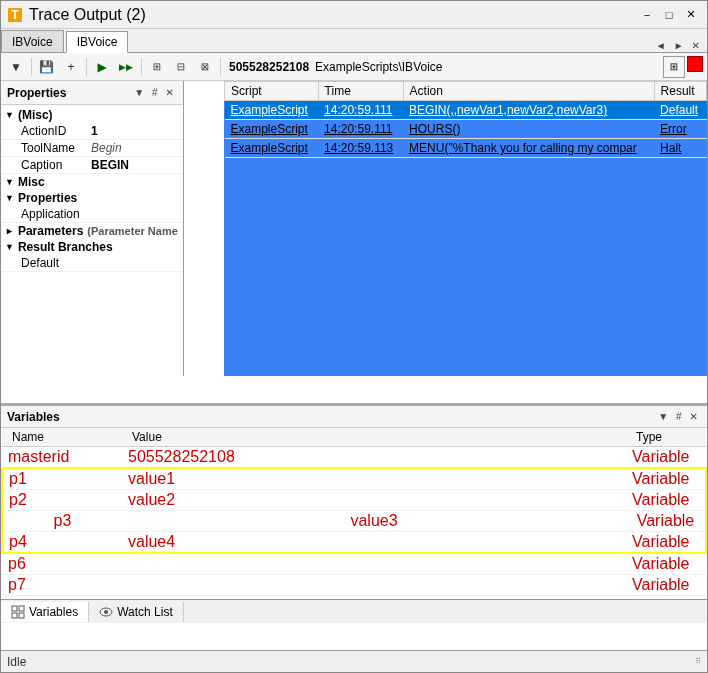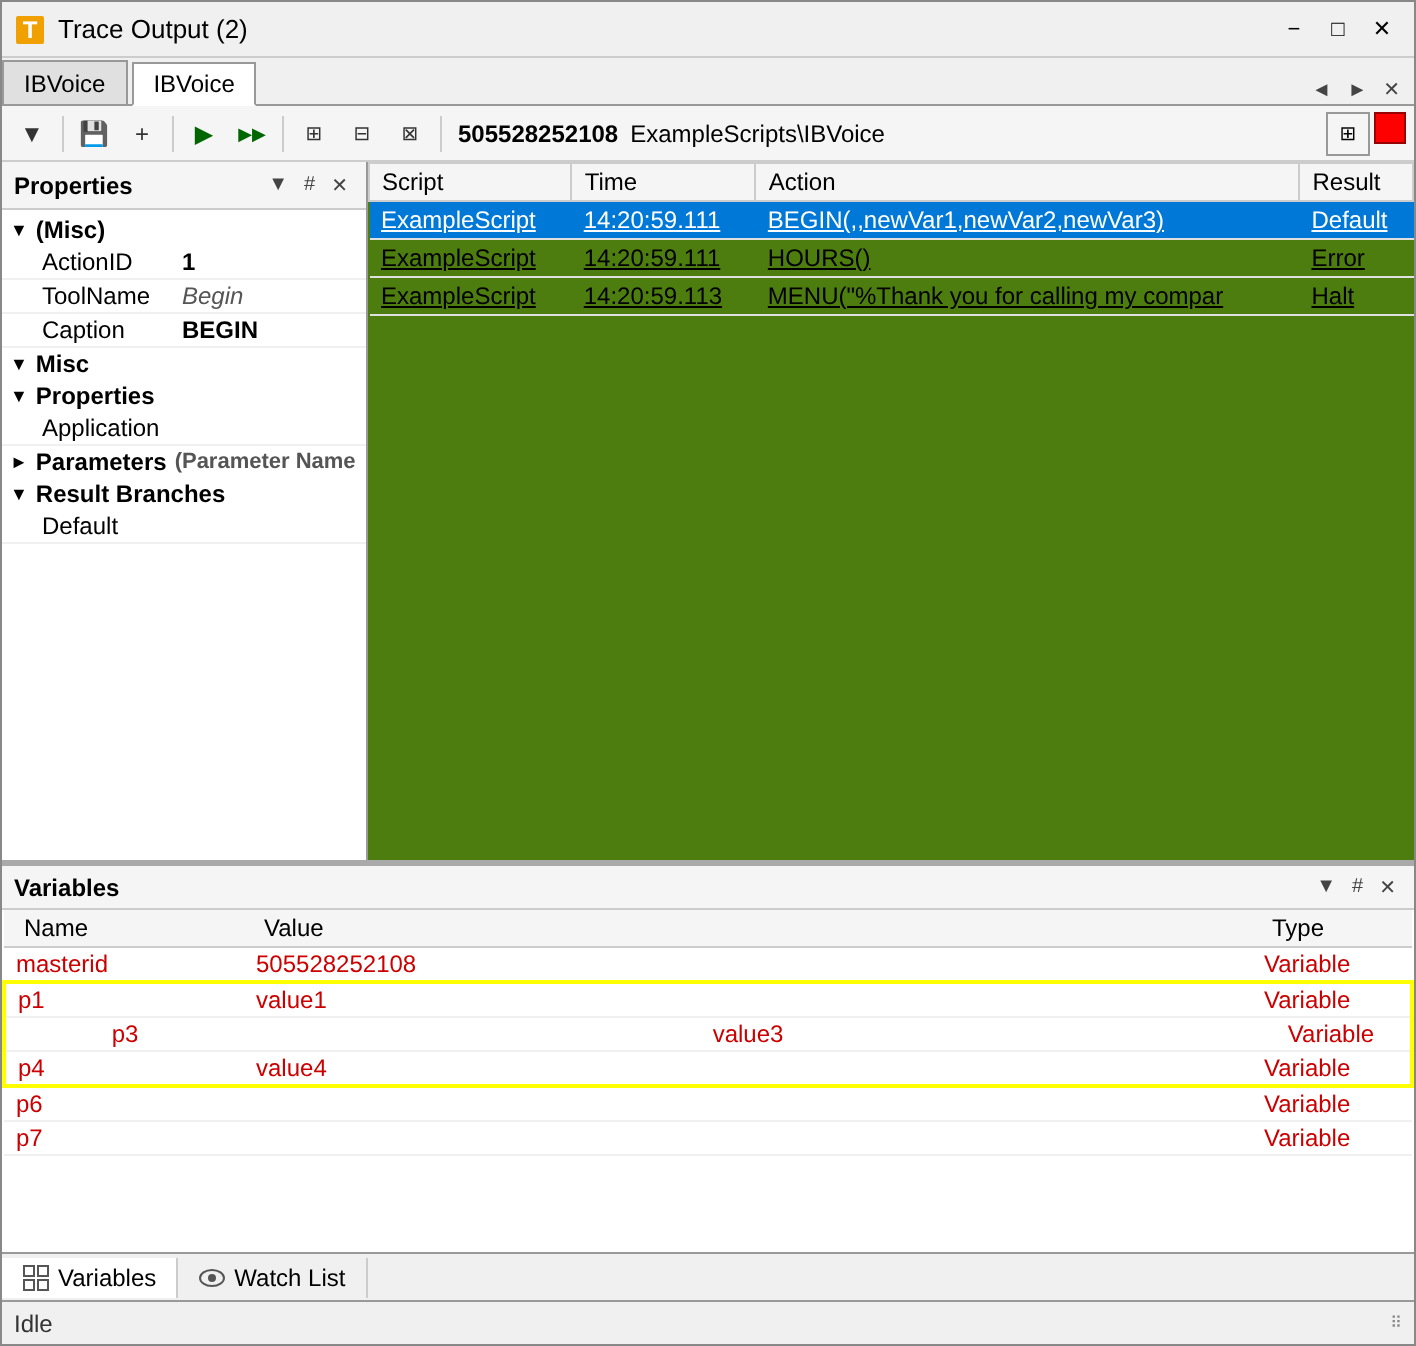--- a/index.html
+++ b/index.html
@@ -9,21 +9,21 @@
     .title-bar {
       background: #f0f0f0;
       display: flex;
       align-items: center;
       justify-content: space-between;
       padding: 4px 6px;
       border-bottom: 1px solid #ccc;
       height: 28px;
     }
     .title-bar-left { display: flex; align-items: center; gap: 6px; }
-    .title-text { font-size: 13px; color: #000; }
+    .title-text { font-size: 16px; color: #000; }
     .title-bar-right { display: flex; gap: 2px; }
     .title-btn {
       width: 20px; height: 20px; display: flex; align-items: center; justify-content: center;
       cursor: pointer; font-size: 11px; color: #000; border: none; background: transparent;
     }
 
     
     .tab-bar {
       display: flex;
       background: #f0f0f0;
@@ -145,24 +145,25 @@
       display: flex; padding: 1px 8px 1px 20px;
       border-bottom: 1px solid #f0f0f0;
     }
     .prop-row .prop-name { color: #000; min-width: 70px; }
     .prop-row .prop-value { color: #000; font-weight: bold; }
     .prop-row .prop-value.italic { font-style: italic; font-weight: normal; color: #555; }
 
     
     .right-panel {
       flex: 1;
-      background: #4d7c0f;
+      background: #3b82f6;
       display: flex;
       flex-direction: column;
       overflow: hidden;
+      margin-left: 40px;
     }
     .trace-table { width: 100%; border-collapse: collapse; }
     .trace-table th {
       background: #f5f5f5;
       border: 1px solid #ccc;
       padding: 2px 6px;
       text-align: left;
       font-weight: normal;
       font-size: 12px;
       cursor: pointer;
@@ -194,21 +195,21 @@
       background: #f5f5f5;
       border-bottom: 1px solid #ccc;
       padding: 2px 10px;
       text-align: left;
       font-weight: normal;
       font-size: 12px;
       margin-left: 41px;
     }
     .variables-table td {
       padding: 1px 6px;
-      font-size: 12px;
+      font-size: 16px;
       border-bottom: 1px solid #f0f0f0;
     }
     .var-name { color: #cc0000; }
     .var-value { color: #cc0000; }
     .var-type { color: #cc0000; }
 
     .variables-table-wrapper { overflow: auto; flex: 1; }
 
     
     .bottom-tab-bar {
@@ -249,20 +250,21 @@
       border: 1px solid #888;
       background: #fff;
       overflow: hidden;
     }
 
     .content-area {
       flex: 1;
       display: flex;
       flex-direction: column;
       overflow: hidden;
+      gap: 27px;
     }
 
     .top-panels {
       display: flex;
       flex-direction: row;
       flex: 1;
       overflow: hidden;
       min-height: 0;
     }
 
@@ -456,20 +458,25 @@
           <tr>
                 <td class="var-name">masterid</td>
                 <td class="var-value">505528252108</td>
                 <td class="var-type">Variable</td>
               </tr>
               <tr style="border-top: 2px solid rgb(255, 255, 0); border-left: 2px solid rgb(255, 255, 0); border-right: 2px solid rgb(255, 255, 0);">
                 <td class="var-name">p1</td>
                 <td class="var-value">value1</td>
                 <td class="var-type">Variable</td>
               </tr>
+              <tr style="border-left: 2px solid rgb(255, 255, 0); border-right: 2px solid rgb(255, 255, 0);">
+                <td class="var-name">p2</td>
+                <td class="var-value">value2</td>
+                <td class="var-type">Variable</td>
+              </tr>
               <tr style="border-left: 2px solid rgb(255, 255, 0); border-right: 2px solid rgb(255, 255, 0); text-align: center;">
                 <td class="var-name">p3</td>
                 <td class="var-value">value3</td>
                 <td class="var-type">Variable</td>
               </tr>
               <tr style="border-bottom: 2px solid rgb(255, 255, 0); border-left: 2px solid rgb(255, 255, 0); border-right: 2px solid rgb(255, 255, 0);">
                 <td class="var-name">p4</td>
                 <td class="var-value">value4</td>
                 <td class="var-type">Variable</td>
               </tr>

